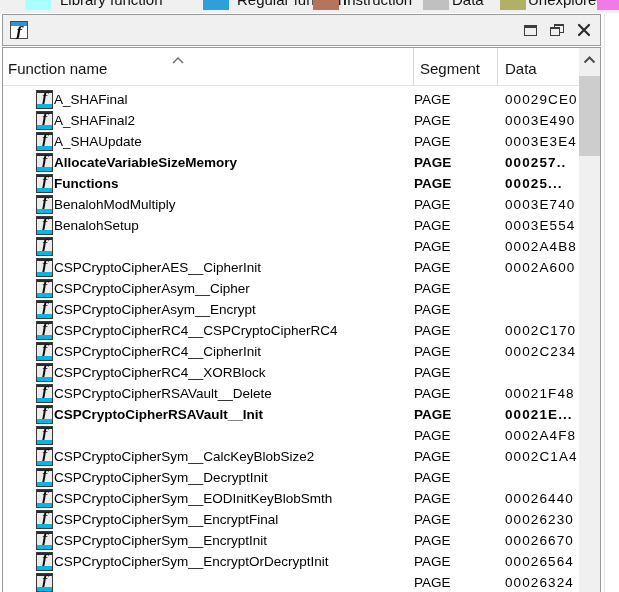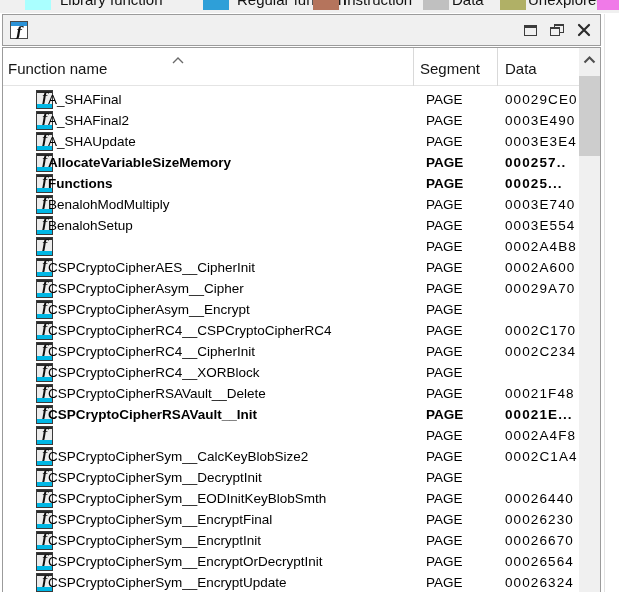--- a/index.html
+++ b/index.html
@@ -46,22 +46,22 @@
   .hdr-sep { position:absolute; top:0; width:1px; height:38px; background:#d9d9d9; }
   .sort-ind { position:absolute; left:169px; top:2px; }
 
   
   .list { position:absolute; left:0; top:38px; width:576px; height:507px; overflow:hidden;
     padding-top:3px; }
   .frow { position:relative; width:576px; height:21px; font-size:13.5px; color:#000;
     white-space:nowrap; cursor:default; }
   .frow.bold { font-weight:bold; }
   .fcell { position:absolute; top:0; height:21px; line-height:21px; }
-  .fname  { left:45px; }
-  .fseg   { left:423px; }
+  .fname  { left:51px; }
+  .fseg   { left:411px; }
   .fstart { left:502px; letter-spacing:1.1px; }
   .ficon { position:absolute; left:33px; top:1px; width:17px; height:19px;
     border:1px solid #3a3a3a; background:#ececec; }
   .ficon .tb { position:absolute; left:0; top:0; right:0; height:2px; background:#2b2b2b; }
   .ficon .bb { position:absolute; left:0; bottom:0; right:0; height:4px; background:#00b7e5; }
   .ficon .fg { position:absolute; left:0; top:1px; width:100%; text-align:center;
     font-family:"DejaVu Serif", serif; font-style:italic; font-weight:bold;
     font-size:12px; line-height:12px; color:#111; }
 
   
@@ -231,21 +231,20 @@
         <span class="fcell fstart">0002A600</span>
       </div>
       <div class="frow">
         <span class="ficon">
           <span class="tb"></span>
           <span class="fg">f</span>
           <span class="bb"></span>
         </span>
         <span class="fcell fname">CSPCryptoCipherAsym__Cipher</span>
         <span class="fcell fseg">PAGE</span>
-        <span class="fcell fstart">00029A70</span>
       </div>
       <div class="frow">
         <span class="ficon">
           <span class="tb"></span>
           <span class="fg">f</span>
           <span class="bb"></span>
         </span>
         <span class="fcell fname">CSPCryptoCipherAsym__Encrypt</span>
         <span class="fcell fseg">PAGE</span>
       </div>
@@ -365,21 +364,20 @@
         <span class="fcell fname">CSPCryptoCipherSym__EncryptOrDecryptInit</span>
         <span class="fcell fseg">PAGE</span>
         <span class="fcell fstart">00026564</span>
       </div>
       <div class="frow">
         <span class="ficon">
           <span class="tb"></span>
           <span class="fg">f</span>
           <span class="bb"></span>
         </span>
-        <span class="fcell fname">CSPCryptoCipherSym__EncryptUpdate</span>
         <span class="fcell fseg">PAGE</span>
         <span class="fcell fstart">00026324</span>
       </div>
     </div>
 
   <div class="vscroll">
     <button class="sb-up">
       <svg width="13" height="8" viewBox="0 0 13 8">
           <path d="M1.5 6.5 L6.5 1.5 L11.5 6.5" fill="none" stroke="#4f4f4f" stroke-width="2.1"></path>
         </svg>

